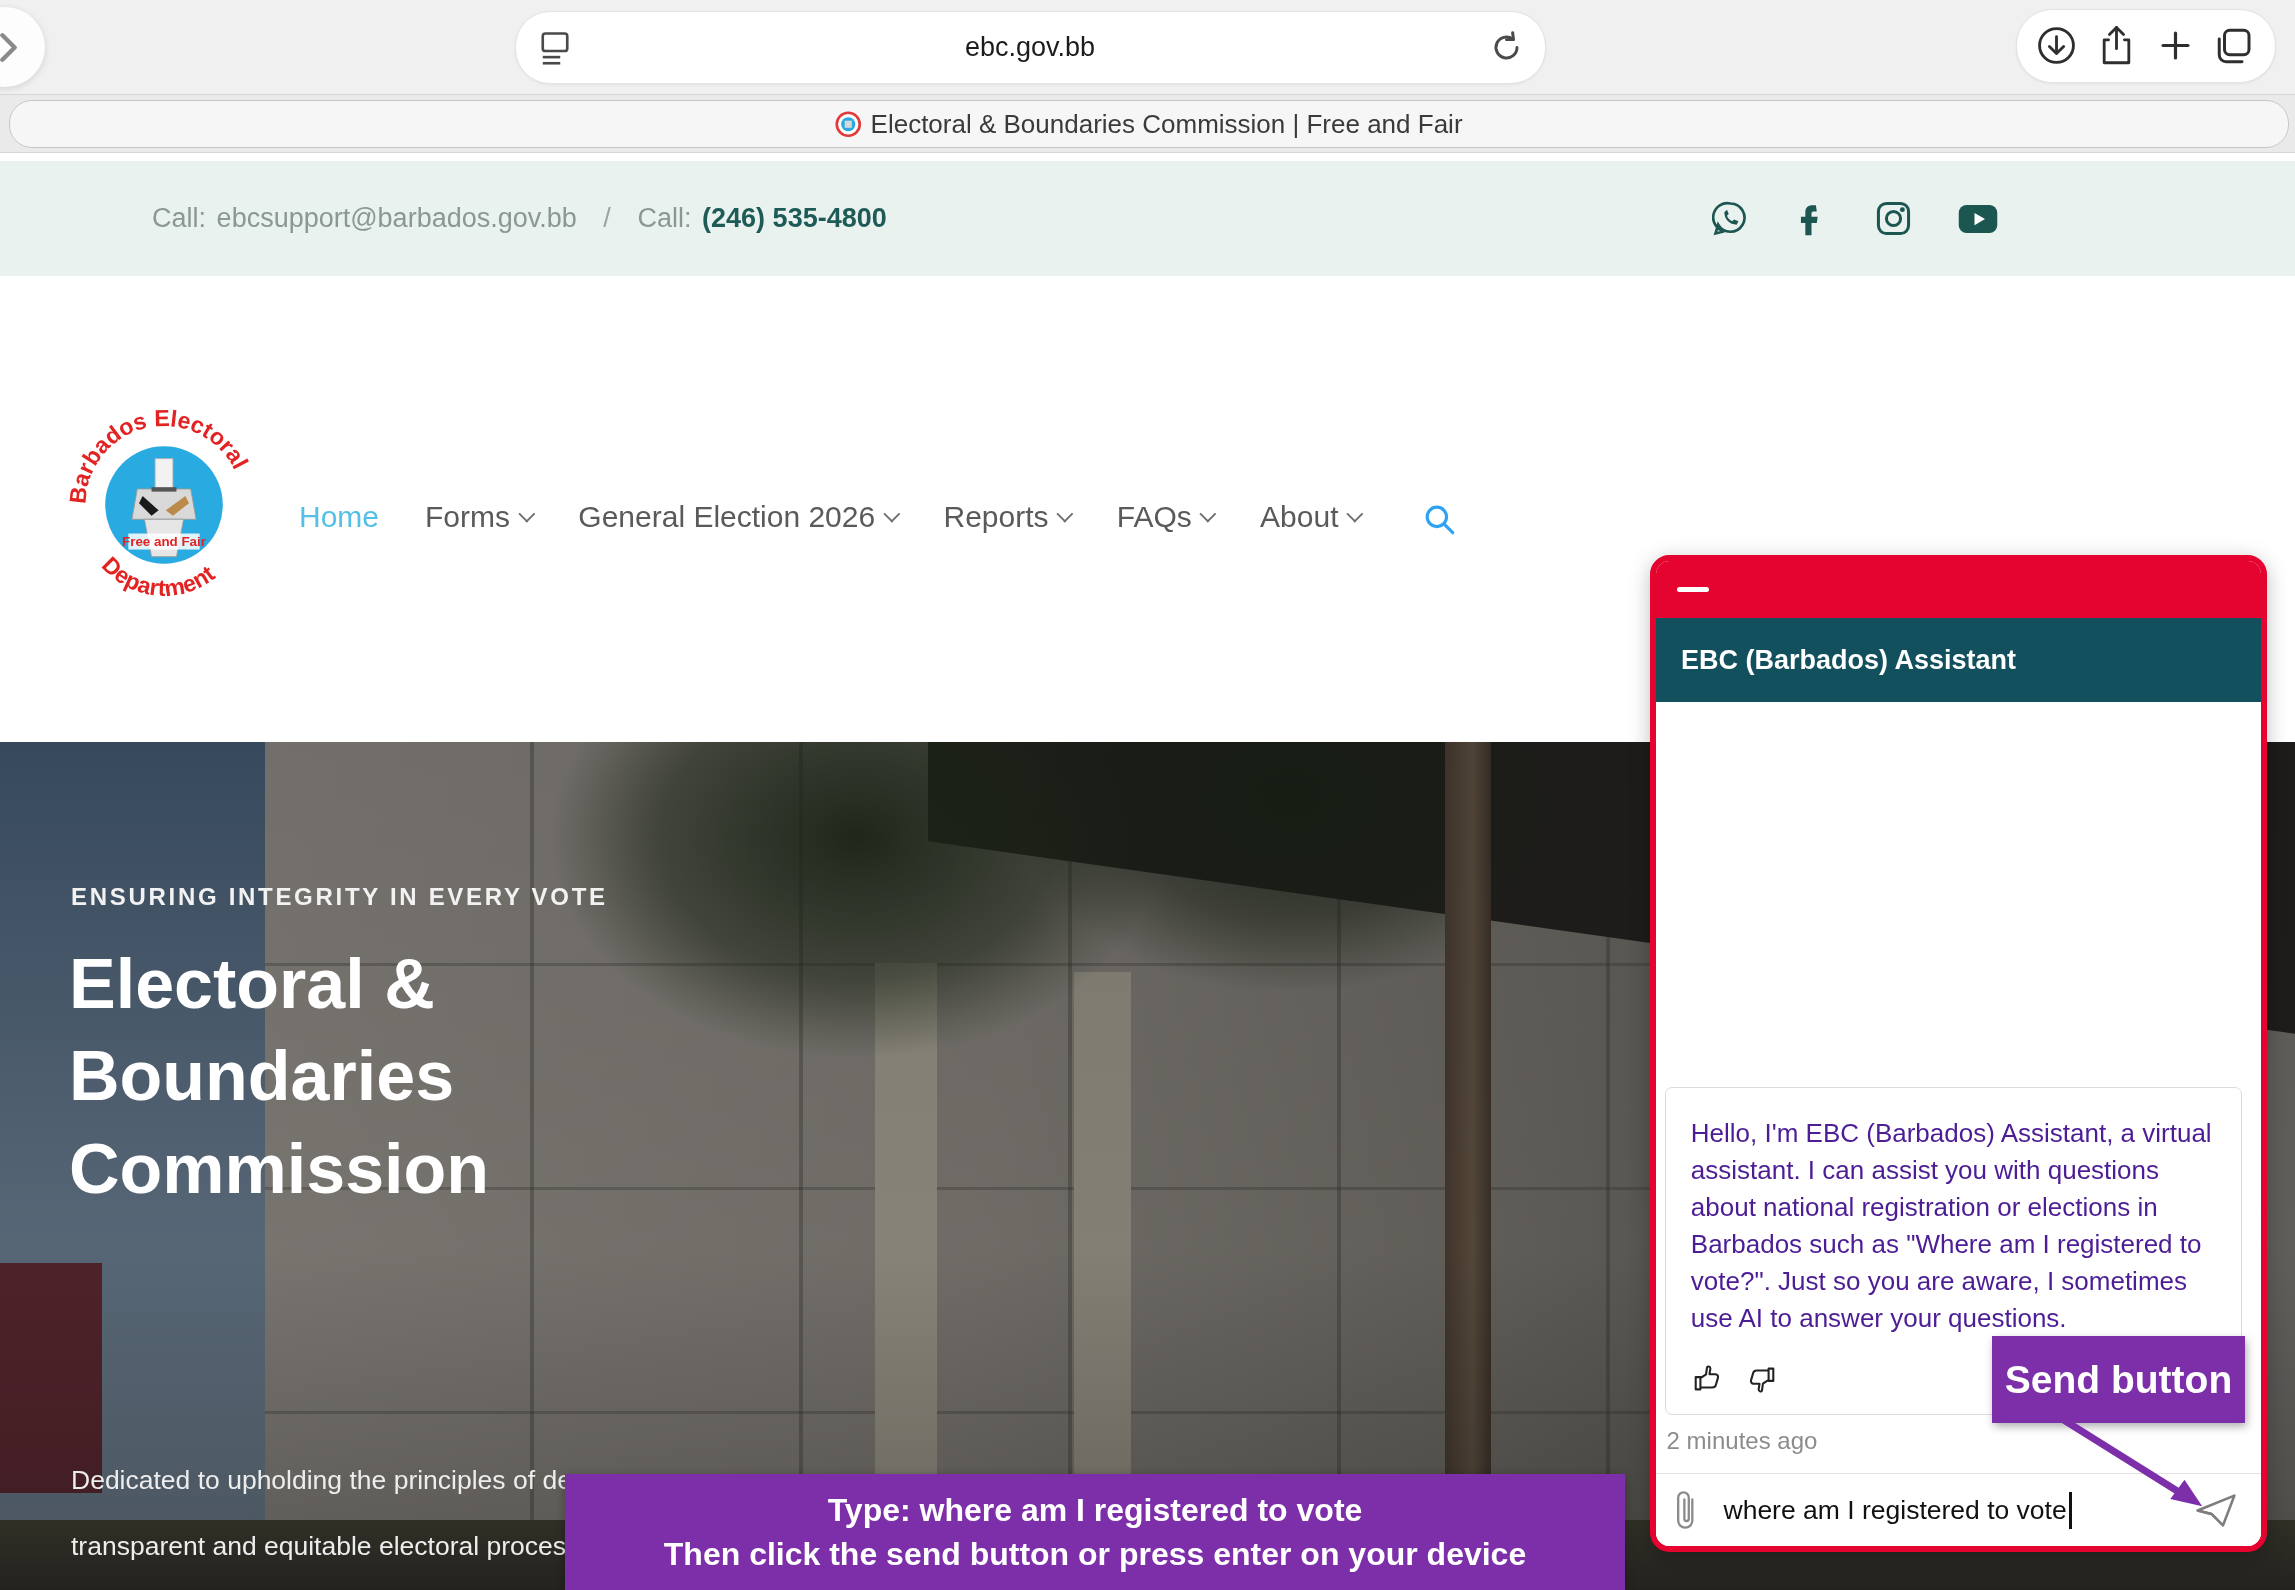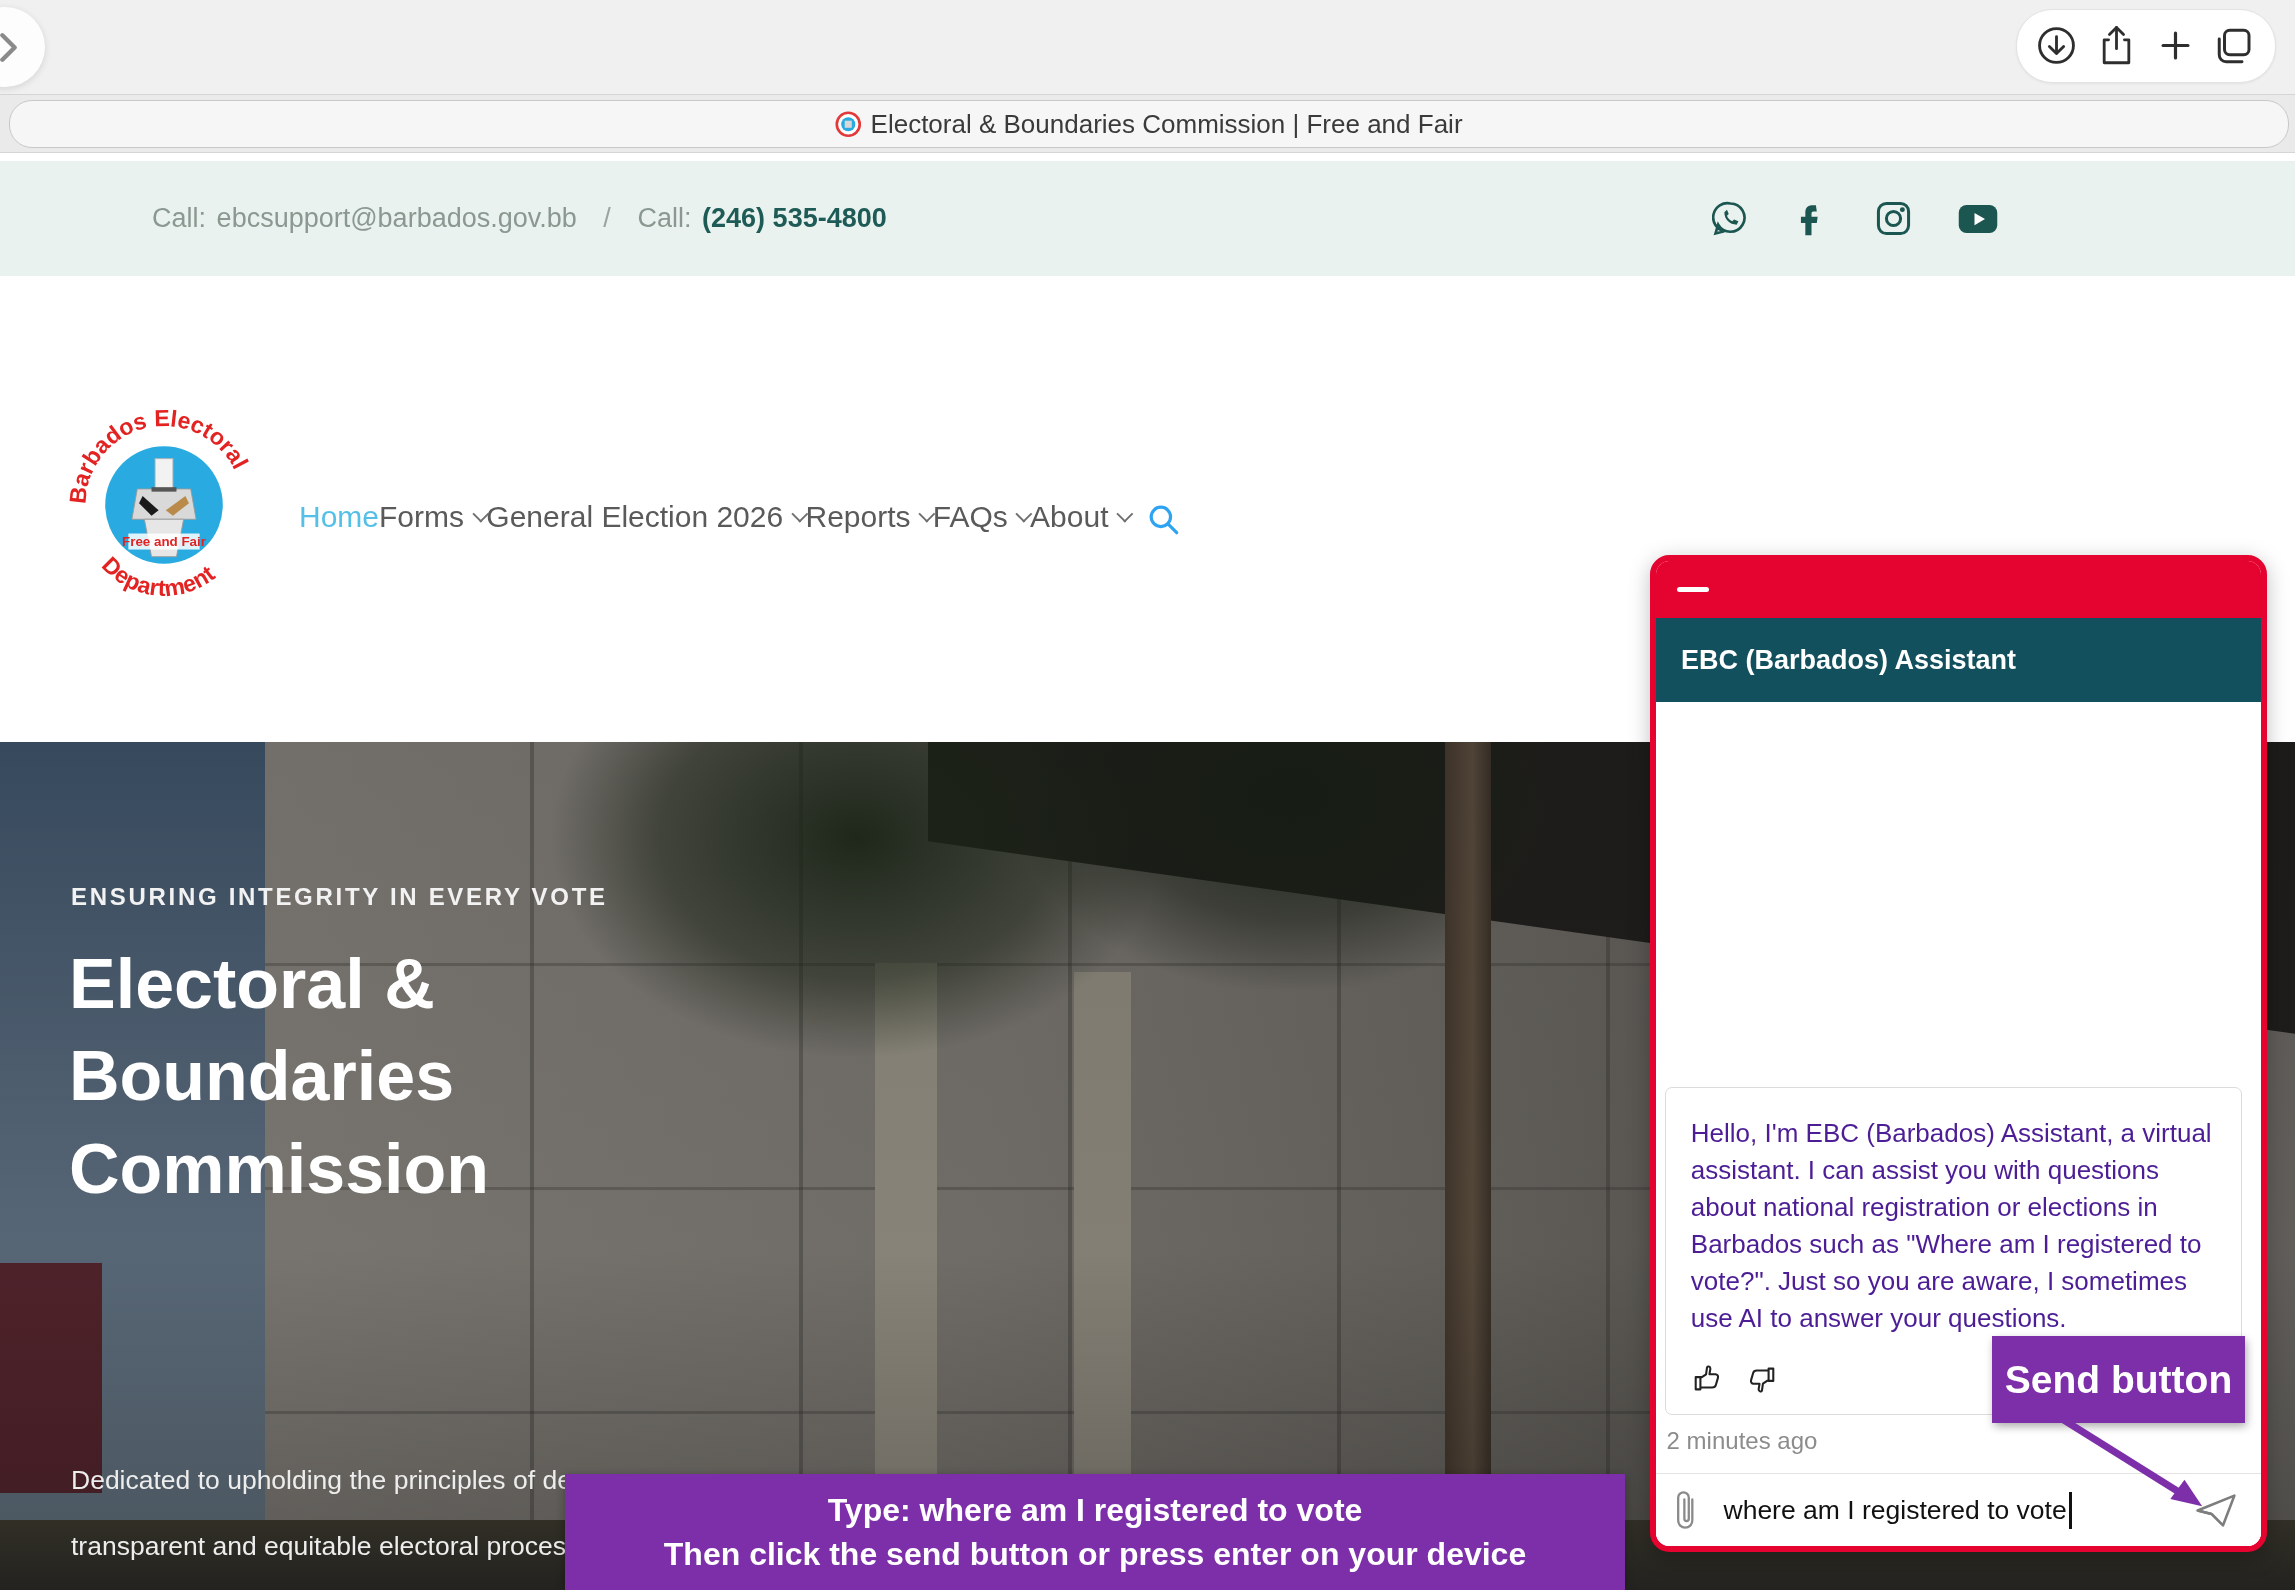--- a/index.html
+++ b/index.html
@@ -21,21 +21,21 @@
   
   .contactbar{position:absolute;left:0;top:161px;width:2295px;height:115px;background:#e9f2ee;}
   .contact-info{position:absolute;left:152px;top:0;height:115px;display:flex;align-items:center;font-size:27px;color:#8b9892;gap:10.6px;}
   .contact-info .phone{color:#1e5b57;font-weight:bold;}
   .contact-info .sep{margin:0 16px;color:#9aa5a0;}
   .socials{position:absolute;left:1712px;top:0;height:115px;display:flex;align-items:center;gap:44px;}
 
   
   .navarea{position:absolute;left:0;top:276px;width:2295px;height:467px;background:#ffffff;}
   .logo{position:absolute;left:66px;top:131px;width:196px;height:196px;}
-  .mainnav{position:absolute;left:299px;top:221px;display:flex;align-items:center;font-size:30px;color:#5a5a5a;}
+  .mainnav{position:absolute;left:299px;top:221px;display:flex;align-items:center;gap:46px;font-size:30px;color:#5a5a5a;}
   .navitem{display:flex;align-items:center;gap:10.6px;cursor:pointer;}
   .navitem.active{color:#54c0e8;}
   .chev{width:9.7px;height:9.7px;border-right:2.7px solid #6e6e6e;border-bottom:2.7px solid #6e6e6e;transform:rotate(45deg);margin-top:-7px;}
   .nav-search{margin-left:14px;margin-top:3.5px;}
 
   
   .hero{position:absolute;left:0;top:742px;width:2295px;height:848px;overflow:hidden;background:#8f8b84;}
   .hp{position:absolute;}
   .hp-sky{left:0;top:0;width:380px;height:848px;background:linear-gradient(180deg,#53718f 0%,#7e95ac 55%,#8aa0b0 100%);}
   .hp-building{left:265px;top:0;width:1635px;height:848px;background:linear-gradient(100deg,#b3aea5 0%,#a49f96 45%,#8c887f 75%,#716d64 100%);}
@@ -83,20 +83,32 @@
 </style>
 </head>
 <body>
 
 <div class="screen">
 
   <div class="toolbar">
     <div class="sidebar-toggle">
       <svg width="23" height="35" viewBox="0 0 26 40">
           <path d="M6 6 L20 20 L6 34" fill="none" stroke="#8a8a8a" stroke-width="5" stroke-linecap="round" stroke-linejoin="round"></path>
+        </svg>
+    </div>
+    <div class="url-pill">
+      <svg class="reader-icon" width="32" height="35" viewBox="0 0 36 40">
+          <rect x="4" y="4" width="28" height="20" rx="3" fill="none" stroke="#4a4a4a" stroke-width="3"></rect>
+          <line x1="4" y1="31" x2="24" y2="31" stroke="#4a4a4a" stroke-width="3"></line>
+          <line x1="4" y1="38" x2="24" y2="38" stroke="#4a4a4a" stroke-width="3"></line>
+        </svg>
+      <div class="url-text">ebc.gov.bb</div>
+      <svg class="reload-icon" width="35" height="35" viewBox="0 0 40 40">
+          <path d="M32 20 a12 12 0 1 1 -5-9.8" fill="none" stroke="#4a4a4a" stroke-width="3.4" stroke-linecap="round"></path>
+          <path d="M27 3 L28 11 L20 11" fill="none" stroke="#4a4a4a" stroke-width="3.4" stroke-linecap="round" stroke-linejoin="round"></path>
         </svg>
     </div>
     <div class="actions-pill">
       <svg width="41" height="41" viewBox="0 0 46 46">
           <circle cx="23" cy="23" r="19" fill="none" stroke="#2e2e2e" stroke-width="3.2"></circle>
           <line x1="23" y1="13" x2="23" y2="31" stroke="#2e2e2e" stroke-width="3.2" stroke-linecap="round"></line>
           <path d="M15 24 L23 32 L31 24" fill="none" stroke="#2e2e2e" stroke-width="3.2" stroke-linecap="round" stroke-linejoin="round"></path>
         </svg>
       <svg width="41" height="44" viewBox="0 0 46 50">
           <path d="M14 18 H9 V44 H37 V18 H32" fill="none" stroke="#2e2e2e" stroke-width="3.2" stroke-linecap="round" stroke-linejoin="round"></path>

